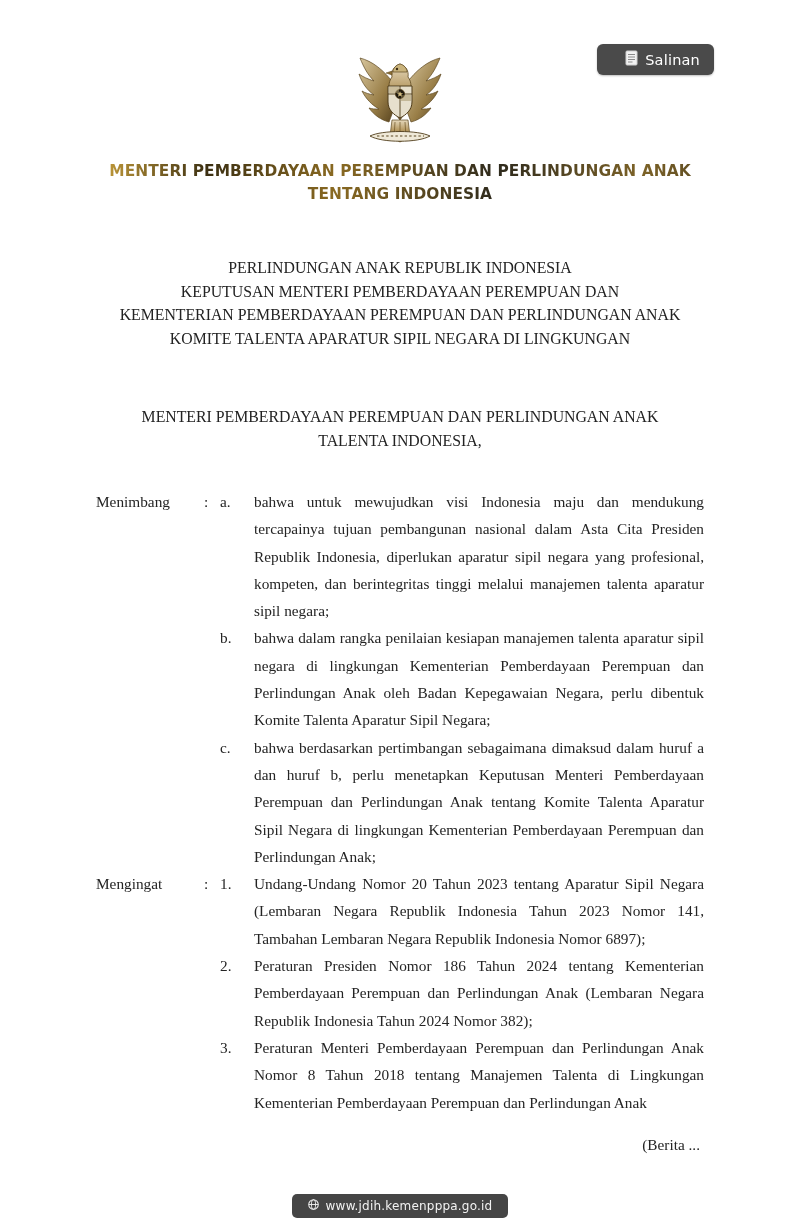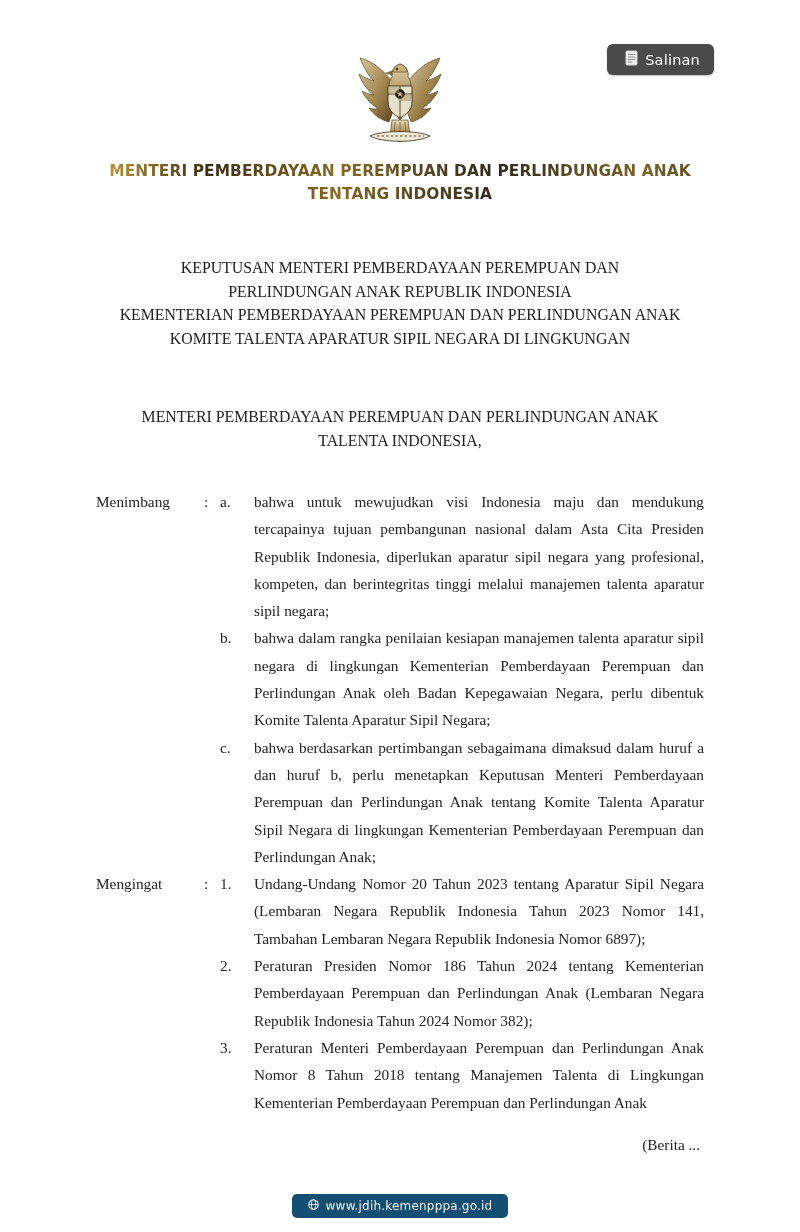--- a/index.html
+++ b/index.html
@@ -22,21 +22,21 @@
   .salinan-badge {
     position: absolute;
     top: 44px;
     right: 86px;
     display: flex;
     align-items: center;
     gap: 7px;
     background: #4a4a4a;
     color: #ffffff;
     border-radius: 6px;
-    padding: 6px 14px 6px 18px;
+    padding: 6px 14px 6px 28px;
     font-family: "DejaVu Sans", "Liberation Sans", sans-serif;
     font-size: 14.5px;
     letter-spacing: .2px;
     box-shadow: 0 1px 2px rgba(0,0,0,.25);
   }
   .salinan-badge .doc-icon { display: block; }
 
   
   .emblem-wrap {
     position: absolute;
@@ -136,21 +136,21 @@
     bottom: 14px;
     left: 0;
     width: 800px;
     display: flex;
     justify-content: center;
   }
   .footer-stamp-inner {
     display: flex;
     align-items: center;
     gap: 7px;
-    background: #0c4a6e;
+    background: #404040;
     color: #f2f2f2;
     border-radius: 5px;
     padding: 5px 16px;
     font-family: "DejaVu Sans", "Liberation Sans", sans-serif;
     font-size: 12px;
     letter-spacing: .2px;
     opacity: .97;
   }
 </style>
 </head>
@@ -217,22 +217,22 @@
     </svg>
   </span>
 </div>
 
 <div class="letterhead">
   <span class="lh-line">MENTERI PEMBERDAYAAN PEREMPUAN DAN PERLINDUNGAN ANAK</span>
   <span class="lh-line">TENTANG INDONESIA</span>
 </div>
 
 <div class="title-block">
+  <span class="t-line">PERLINDUNGAN ANAK REPUBLIK INDONESIA</span>
   <span class="t-line">KEPUTUSAN MENTERI PEMBERDAYAAN PEREMPUAN DAN</span>
-  <span class="t-line">PERLINDUNGAN ANAK REPUBLIK INDONESIA</span>
   <span class="t-line">KEMENTERIAN PEMBERDAYAAN PEREMPUAN DAN PERLINDUNGAN ANAK</span>
   <span class="t-line">KOMITE TALENTA APARATUR SIPIL NEGARA DI LINGKUNGAN</span>
 </div>
 
 <div class="authority-block">
   <span class="a-line">MENTERI PEMBERDAYAAN PEREMPUAN DAN PERLINDUNGAN ANAK</span>
   <span class="a-line">TALENTA INDONESIA,</span>
 </div>
 
 <div class="body-block">

